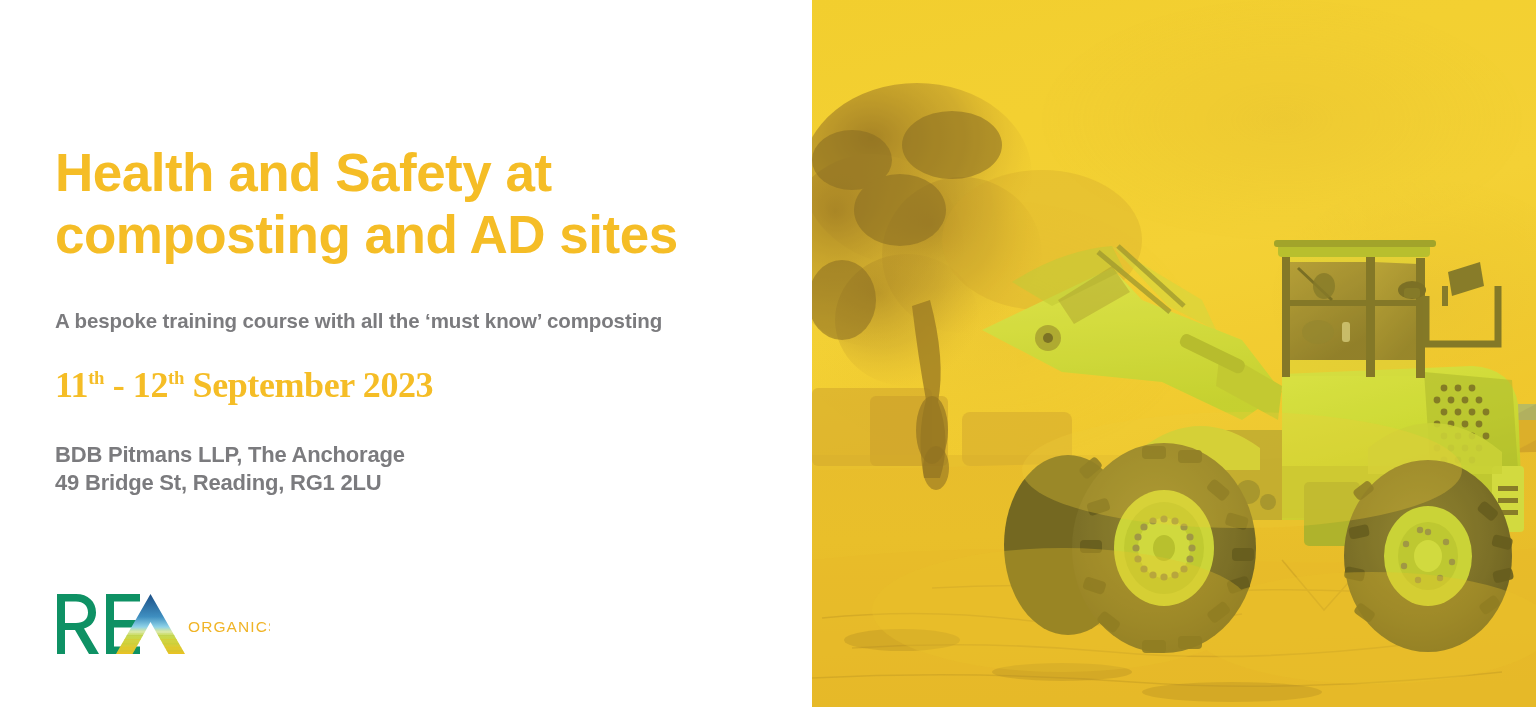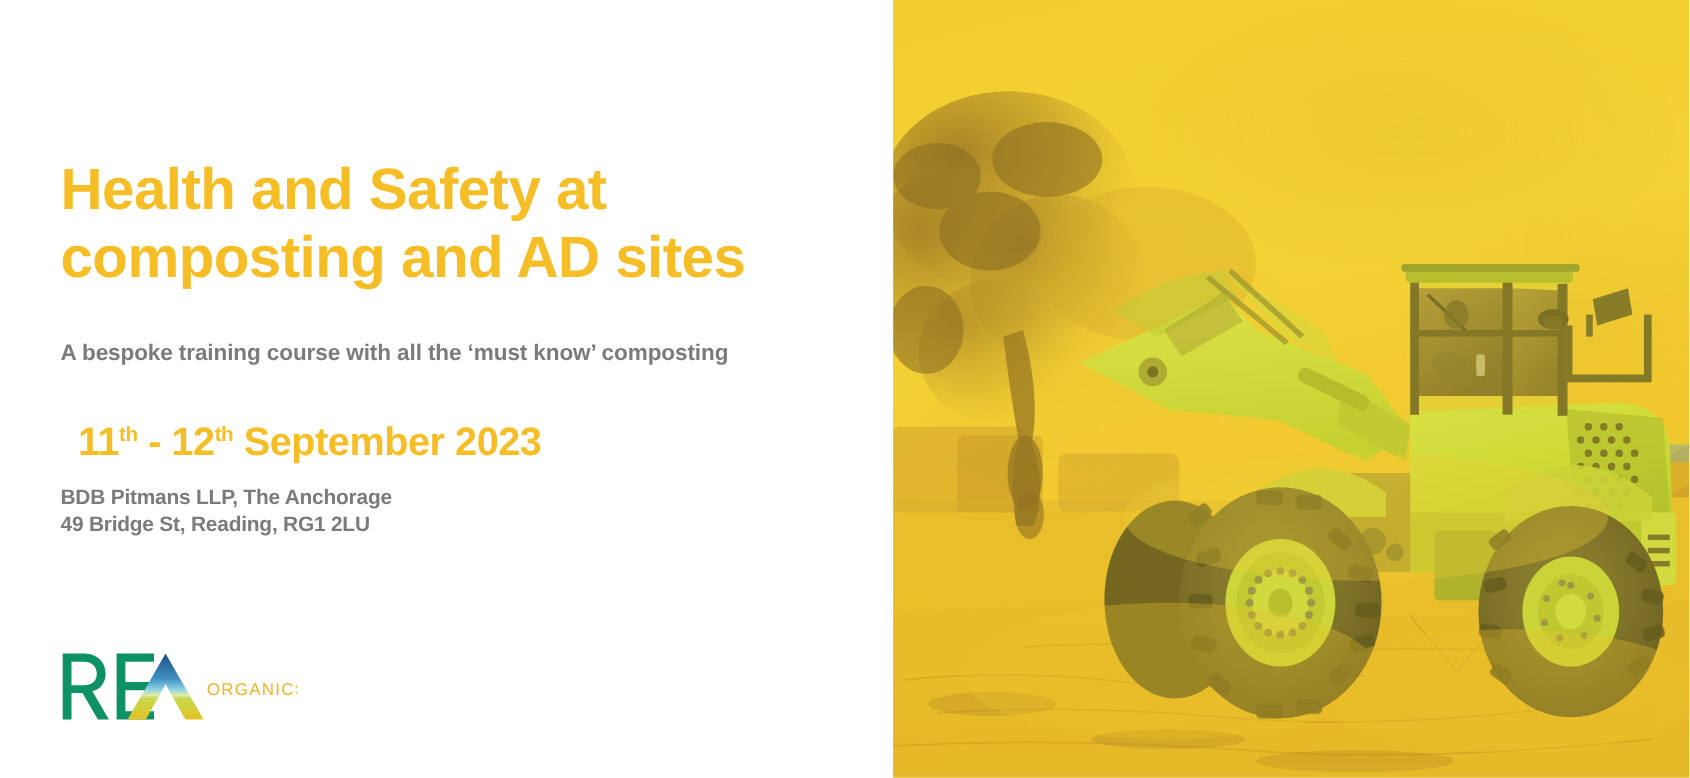--- a/index.html
+++ b/index.html
@@ -55,43 +55,43 @@
     font-size: 20.5px;
     line-height: 1.3;
     letter-spacing: -0.1px;
     color: #7b7b7e;
   }
 
   .course-dates {
     position: absolute;
     left: 55px;
     top: 366px;
-    margin: 16px;
-    font-family: Liberation Sans, sans-serif;
+    margin: 0;
+    font-family: Liberation Serif, serif;
     font-weight: bold;
     font-size: 36px;
     line-height: 1.1;
     letter-spacing: -0.4px;
     color: #f5bd26;
     white-space: nowrap;
   }
   .course-dates sup {
     font-size: 0.52em;
     vertical-align: super;
     line-height: 0;
   }
 
   .venue {
     position: absolute;
     left: 55px;
     top: 441px;
     margin: 0;
     font-family: "Liberation Sans", sans-serif;
     font-weight: bold;
-    font-size: 19px;
+    font-size: 22px;
     line-height: 1.29;
     letter-spacing: -0.2px;
     color: #7b7b7e;
     white-space: nowrap;
   }
 
   
   .logo {
     position: absolute;
     left: 55px;

